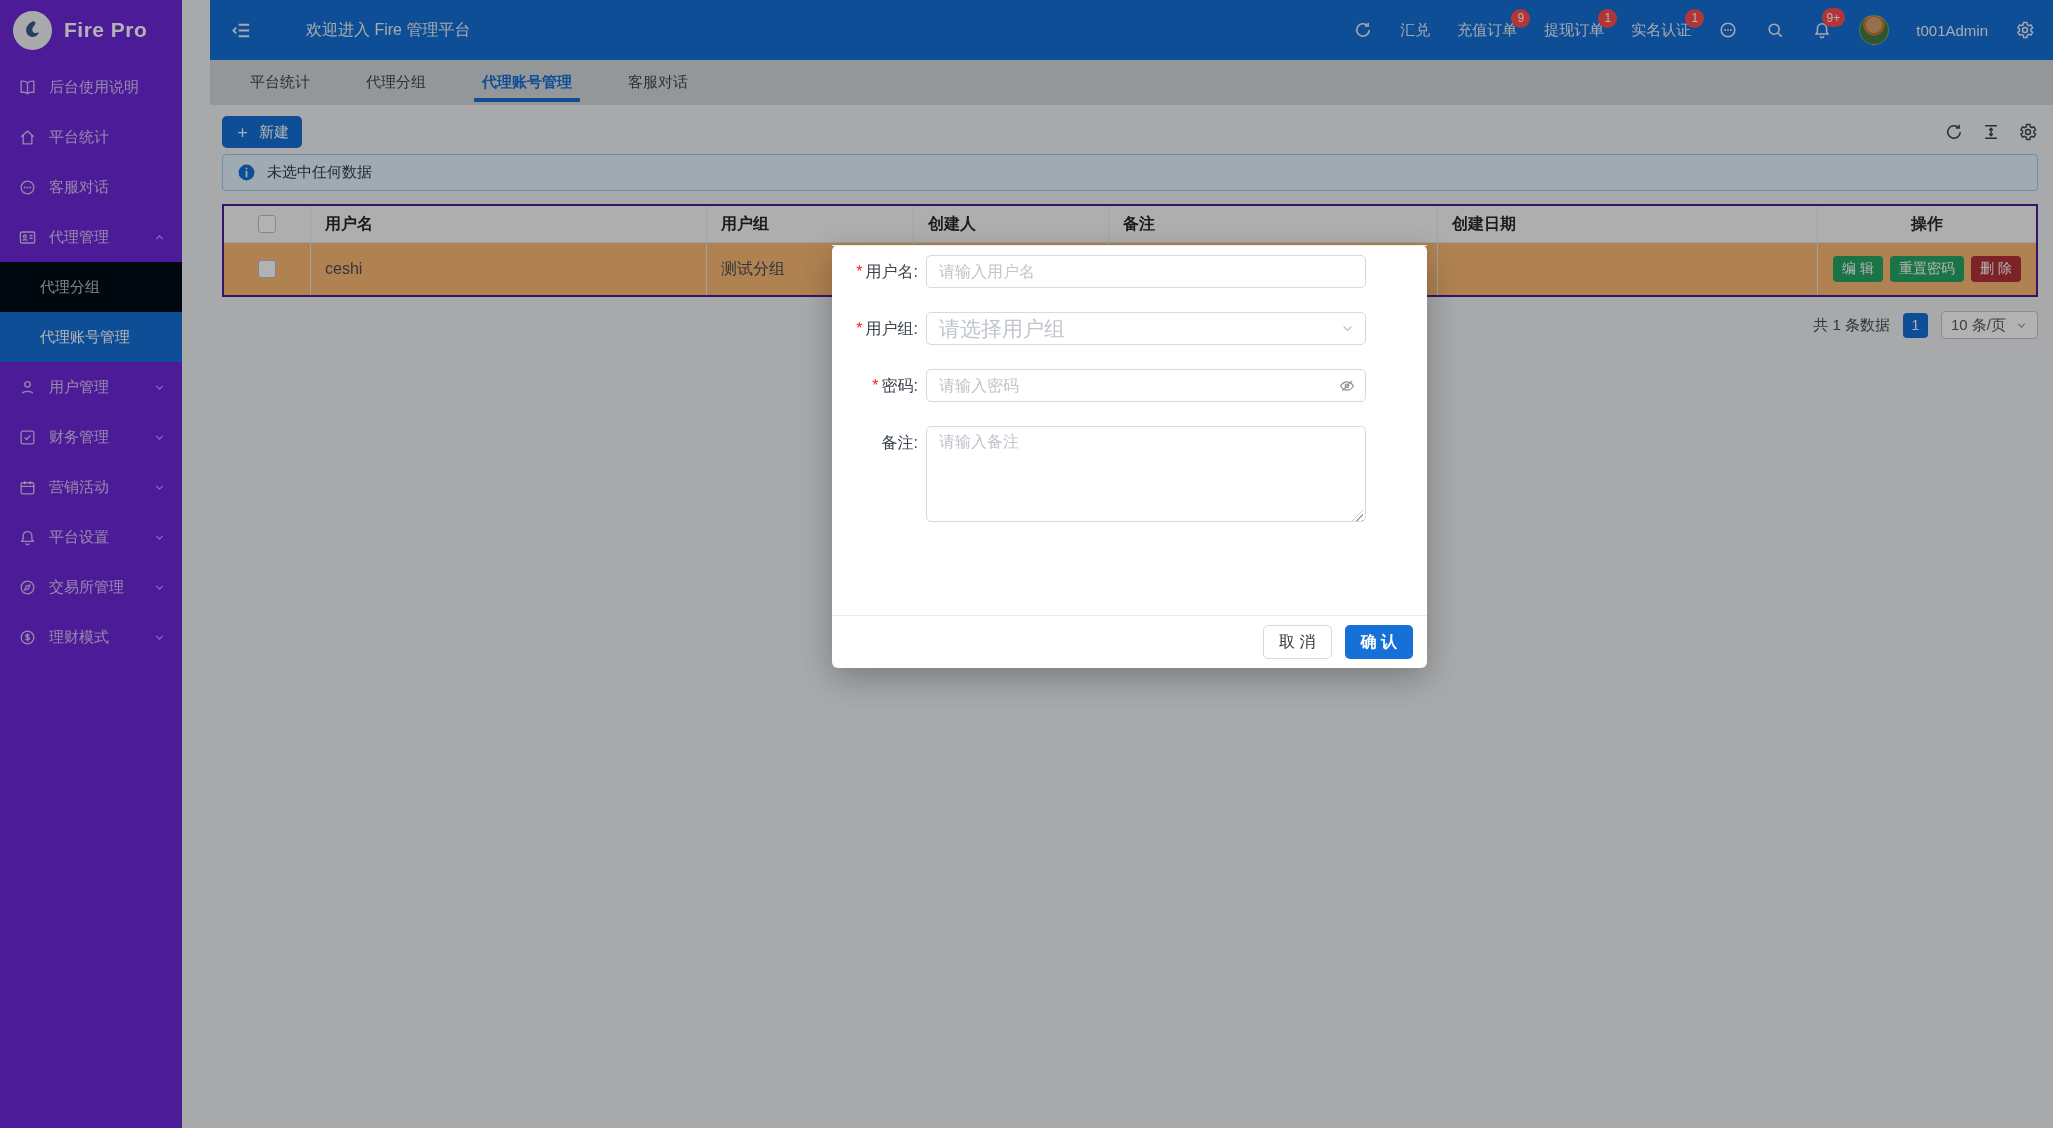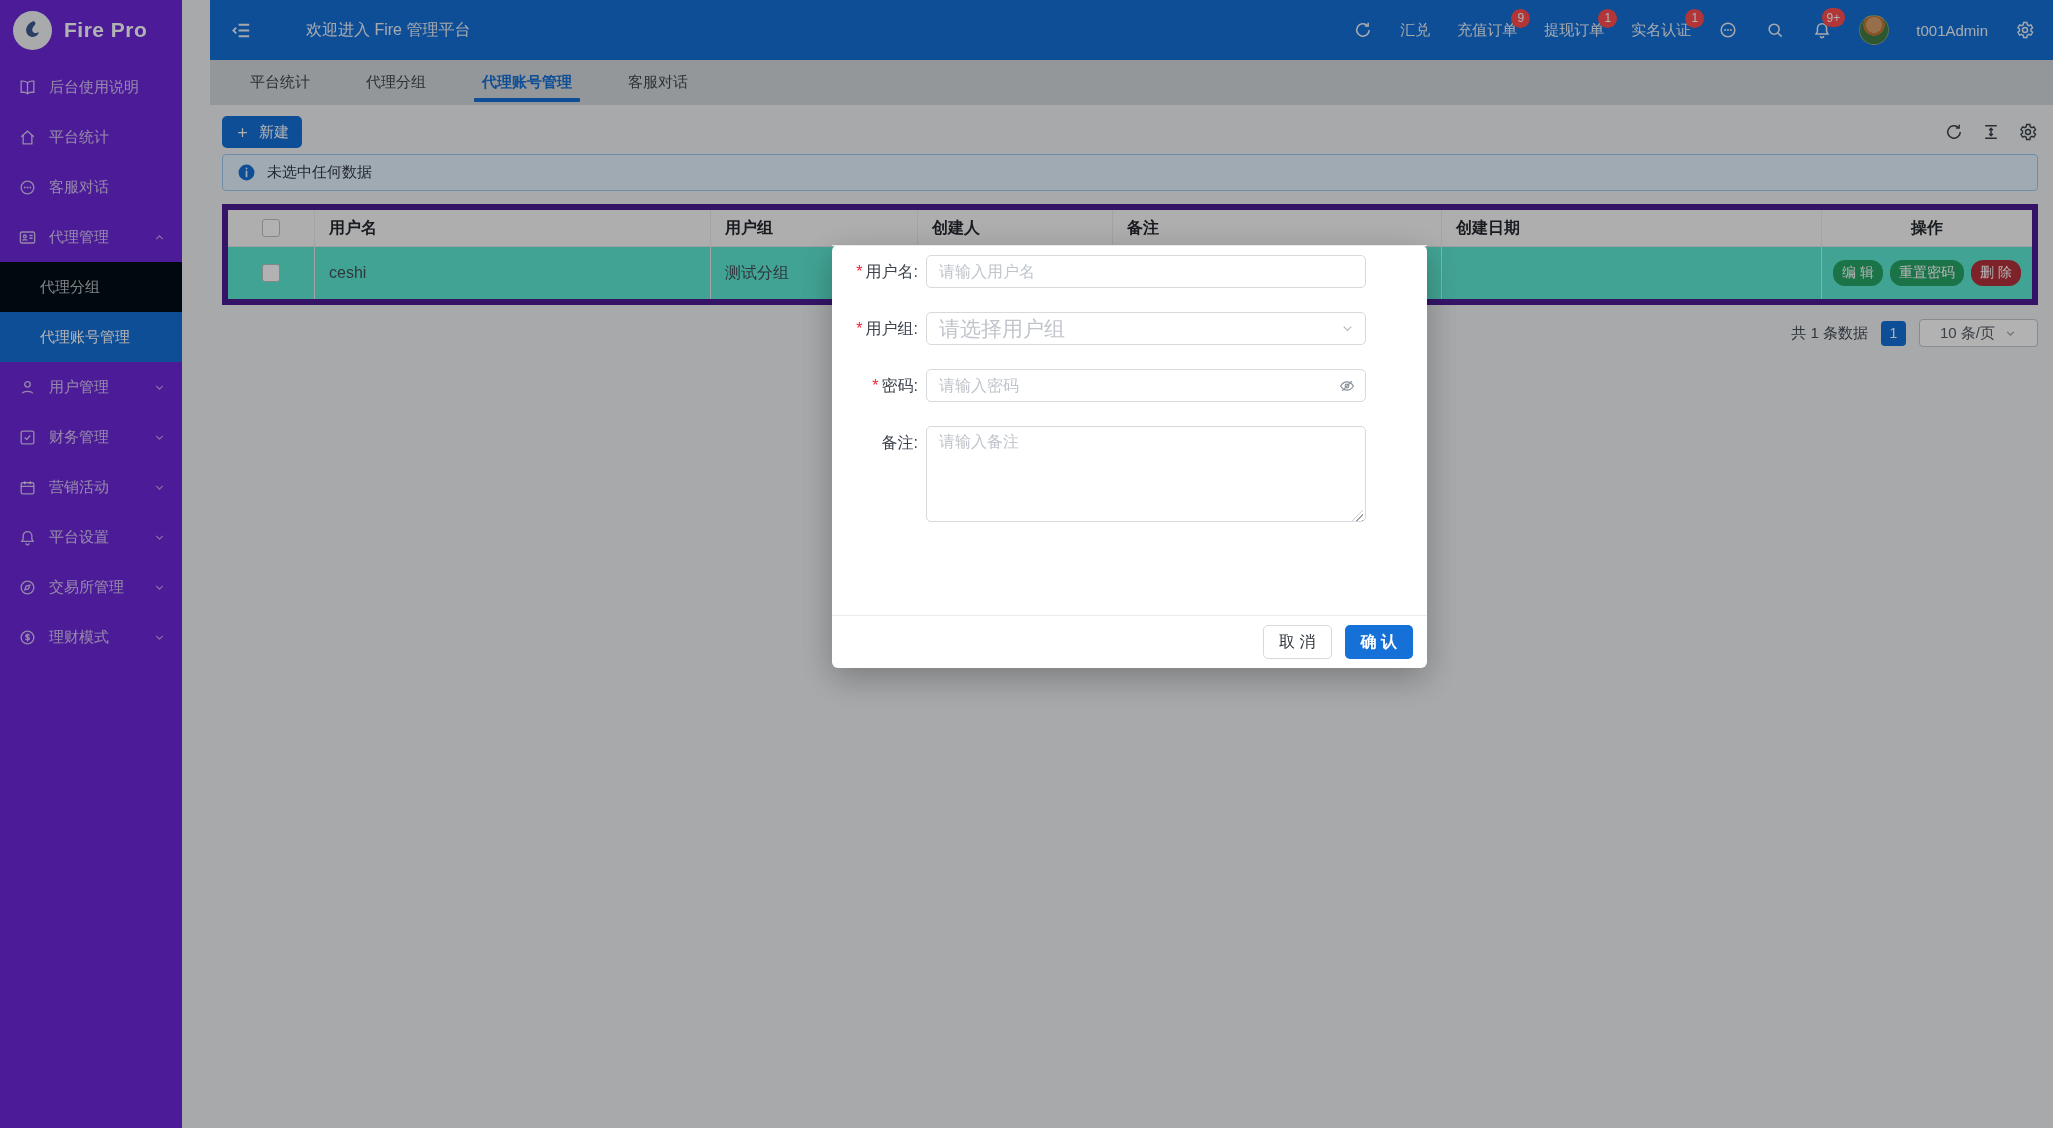--- a/index.html
+++ b/index.html
@@ -43,36 +43,36 @@
   .content { padding:11px 15px 0 12px; }
   .toolbar { display:flex; align-items:center;gap:28px; }
   .btn-new { height:32px; background:#1570d8; color:#fff; border:none; border-radius:5px; font-size:15px; display:inline-flex; align-items:center; gap:9px; padding:0 13px; cursor:pointer; font-family:inherit; }
   .btn-new svg { width:15px; height:15px; }
   .toolbar-icons { margin-left:auto; display:flex; gap:17px; color:#3c434d; align-items:center; }
   .icon-btn { width:20px; height:20px; cursor:pointer; }
 
   .alert { margin-top:6px; height:37px; background:#e6f4ff; border:1px solid #9fcbf0; border-radius:4px; display:flex; align-items:center; padding:0 14px; gap:11px; font-size:15px; color:#333b45; }
   .alert-info-icon { width:19px; height:19px; flex:none; }
 
-  .tablebox { margin-top:13px; background:#5eead4; border:6px solid #4c1d95; }
+  .tablebox { margin-top:13px; background:#fdba74; border:2px solid #4c1d95; }
   .trow { display:grid; grid-template-columns:87px 396px 207px 195px 329px 380px 1fr; }
   .tcell { padding:0 14px; font-size:16px; display:flex; align-items:center; border-right:1px solid #e8eaed; overflow:hidden; white-space:nowrap; }
   .tcell:last-child { border-right:none; }
   .thead .tcell { height:37px; background:#fafafa; font-weight:bold; color:#23272e; border-bottom:1px solid #e4e6ea; }
   .tbody .tcell { height:52px; color:#474f59; }
   .cell-center { justify-content:center; }
   .cb { width:18px; height:18px; border:1.5px solid #bcc1c8; border-radius:3px; background:#fff; margin:auto; cursor:pointer; }
   .actions { display:flex; gap:7px; justify-content:center; width:100%; }
-  .btn-sm { height:26px; padding:0 9px; border-radius:12px; color:#fff; font-size:14px; display:inline-flex; align-items:center; border:none; cursor:pointer; white-space:nowrap; font-family:inherit; }
+  .btn-sm { height:26px; padding:0 9px; border-radius:4px; color:#fff; font-size:14px; display:inline-flex; align-items:center; border:none; cursor:pointer; white-space:nowrap; font-family:inherit; }
   .btn-green { background:#27a567; }
   .btn-red { background:#b3313b; }
 
   .pagination { margin-top:14px; display:flex; align-items:center; justify-content:flex-end; gap:13px; font-size:15px; color:#454d57; }
   .page-box { width:25px; height:25px; background:#1570d8; color:#fff; border-radius:4px; display:flex; align-items:center; justify-content:center; font-size:14px; cursor:pointer; }
-  .size-select { height:28px; border:1px solid #c3c7cd; border-radius:4px; background:#fff; display:flex; align-items:center; padding:0 20px; gap:9px; color:#555d66; cursor:pointer; }
+  .size-select { height:28px; border:1px solid #c3c7cd; border-radius:4px; background:#fff; display:flex; align-items:center; padding:0 9px; gap:9px; color:#555d66; cursor:pointer; }
   .size-select svg { width:13px; height:13px; color:#9aa0a8; }
 
   
   .mask { position:fixed; inset:0; background:rgba(0,0,0,.3); z-index:50; }
   .modal { position:fixed; left:832px; top:245px; width:595px; height:423px; background:#fff; border-radius:6px; z-index:60; box-shadow:0 10px 34px rgba(0,0,0,.28); display:flex; flex-direction:column; }
   .modal-header { height:50px; display:flex; align-items:center; padding:0 24px; flex:none; }
   .modal-title { font-size:20px; font-weight:bold; color:#22262c; }
   .mh-icons { margin-left:auto; display:flex; gap:23px; color:#848b94; align-items:center; }
   .mh-icons svg { width:19px; height:19px; cursor:pointer; }
   .modal-body { border-top:1px solid #e9ebee; padding-top:9px; flex:1; }

